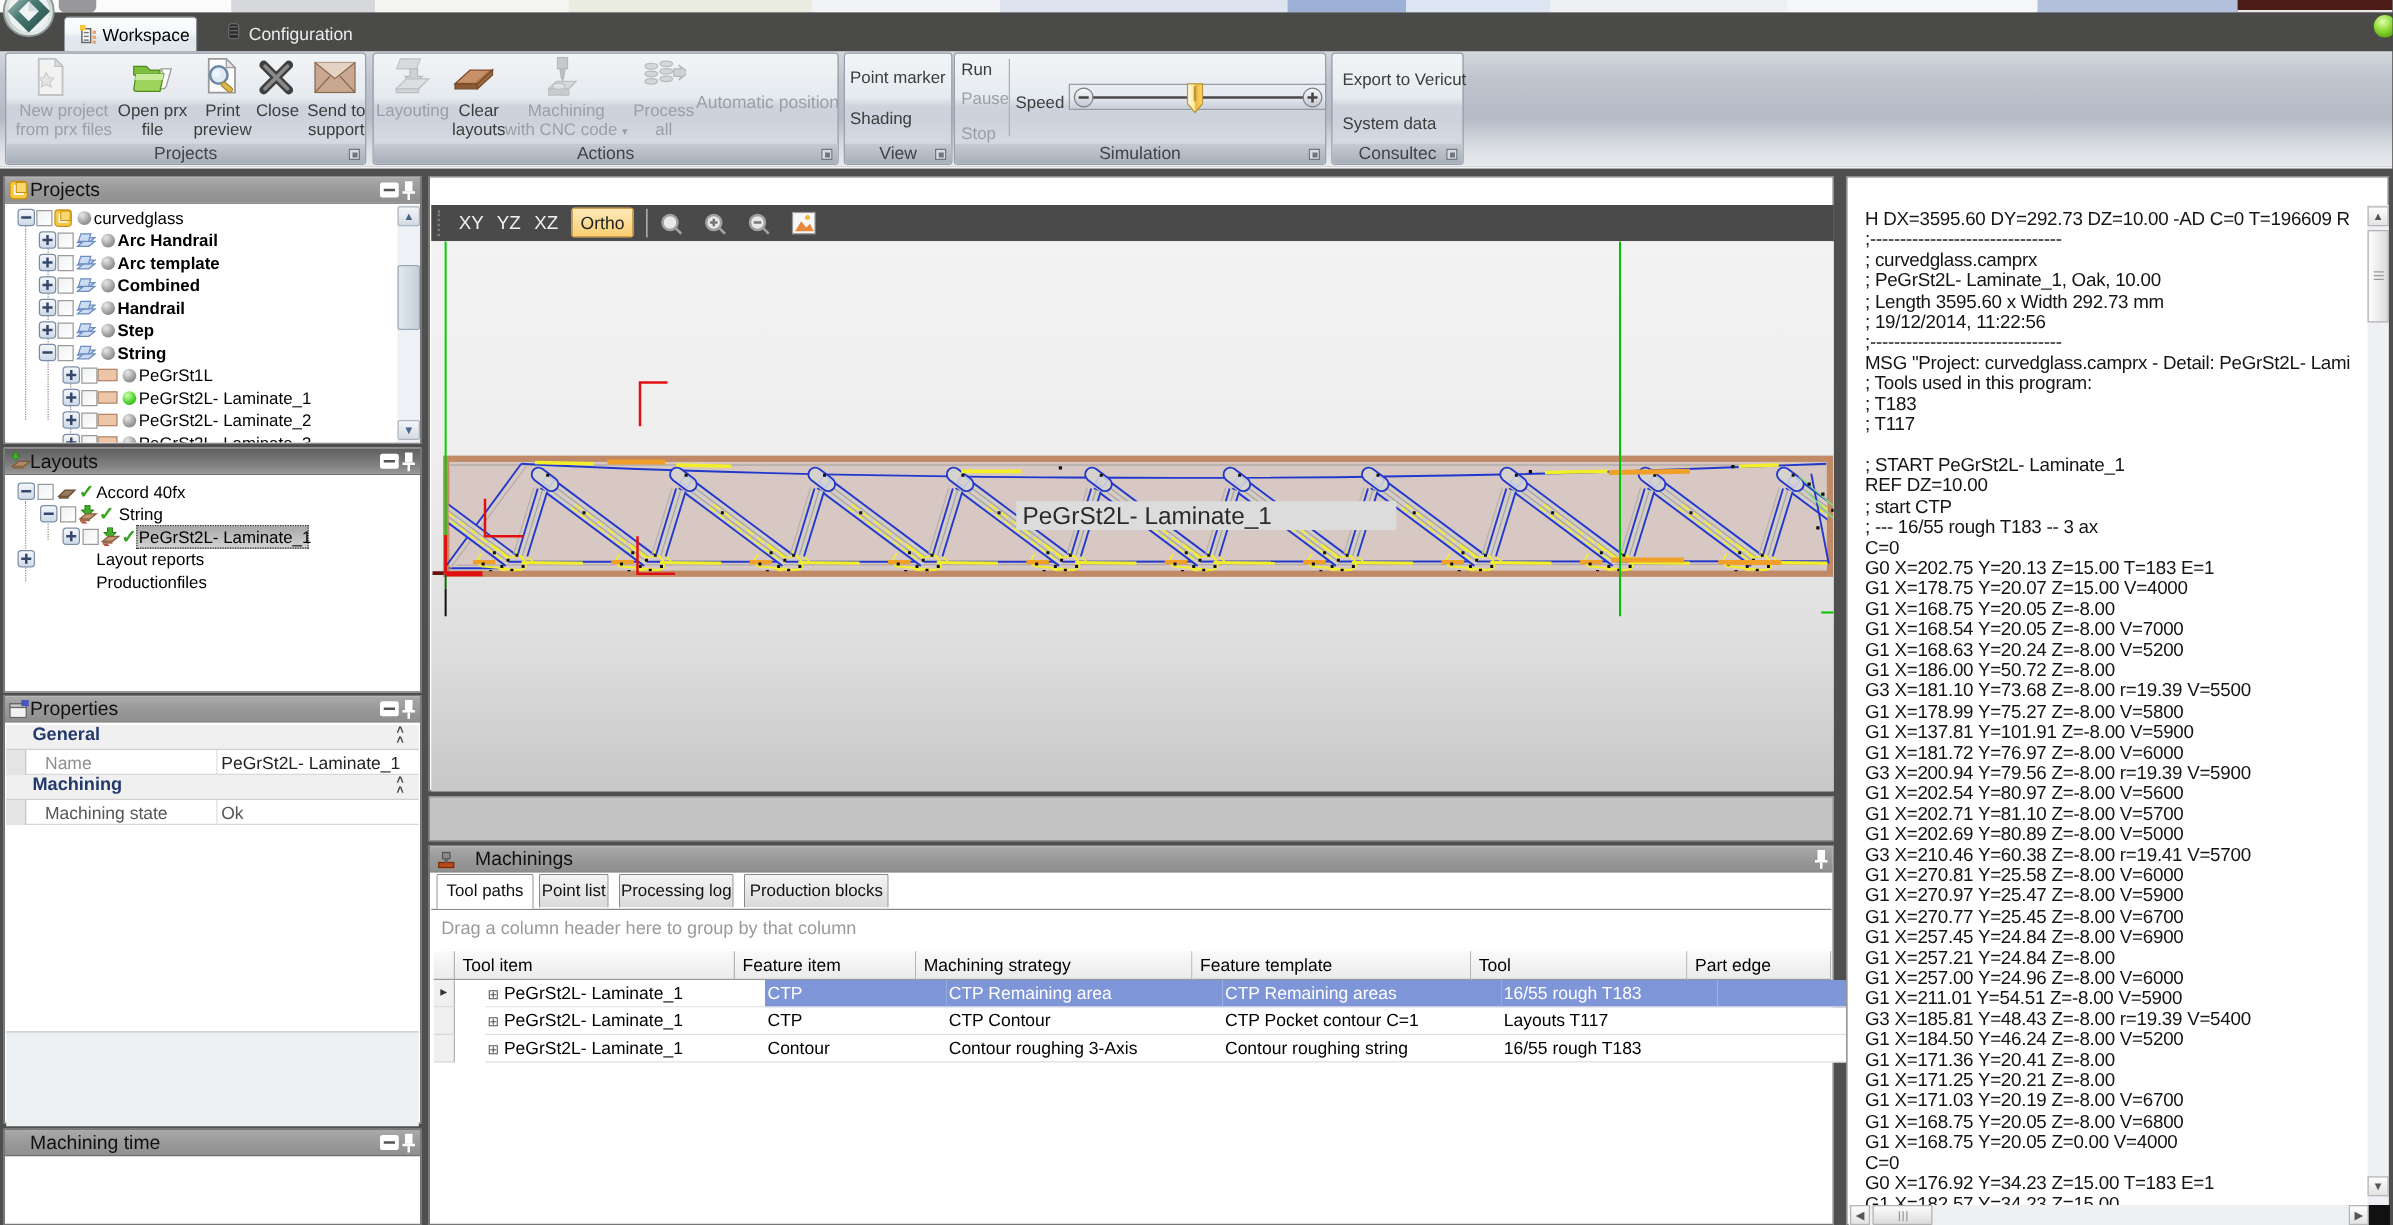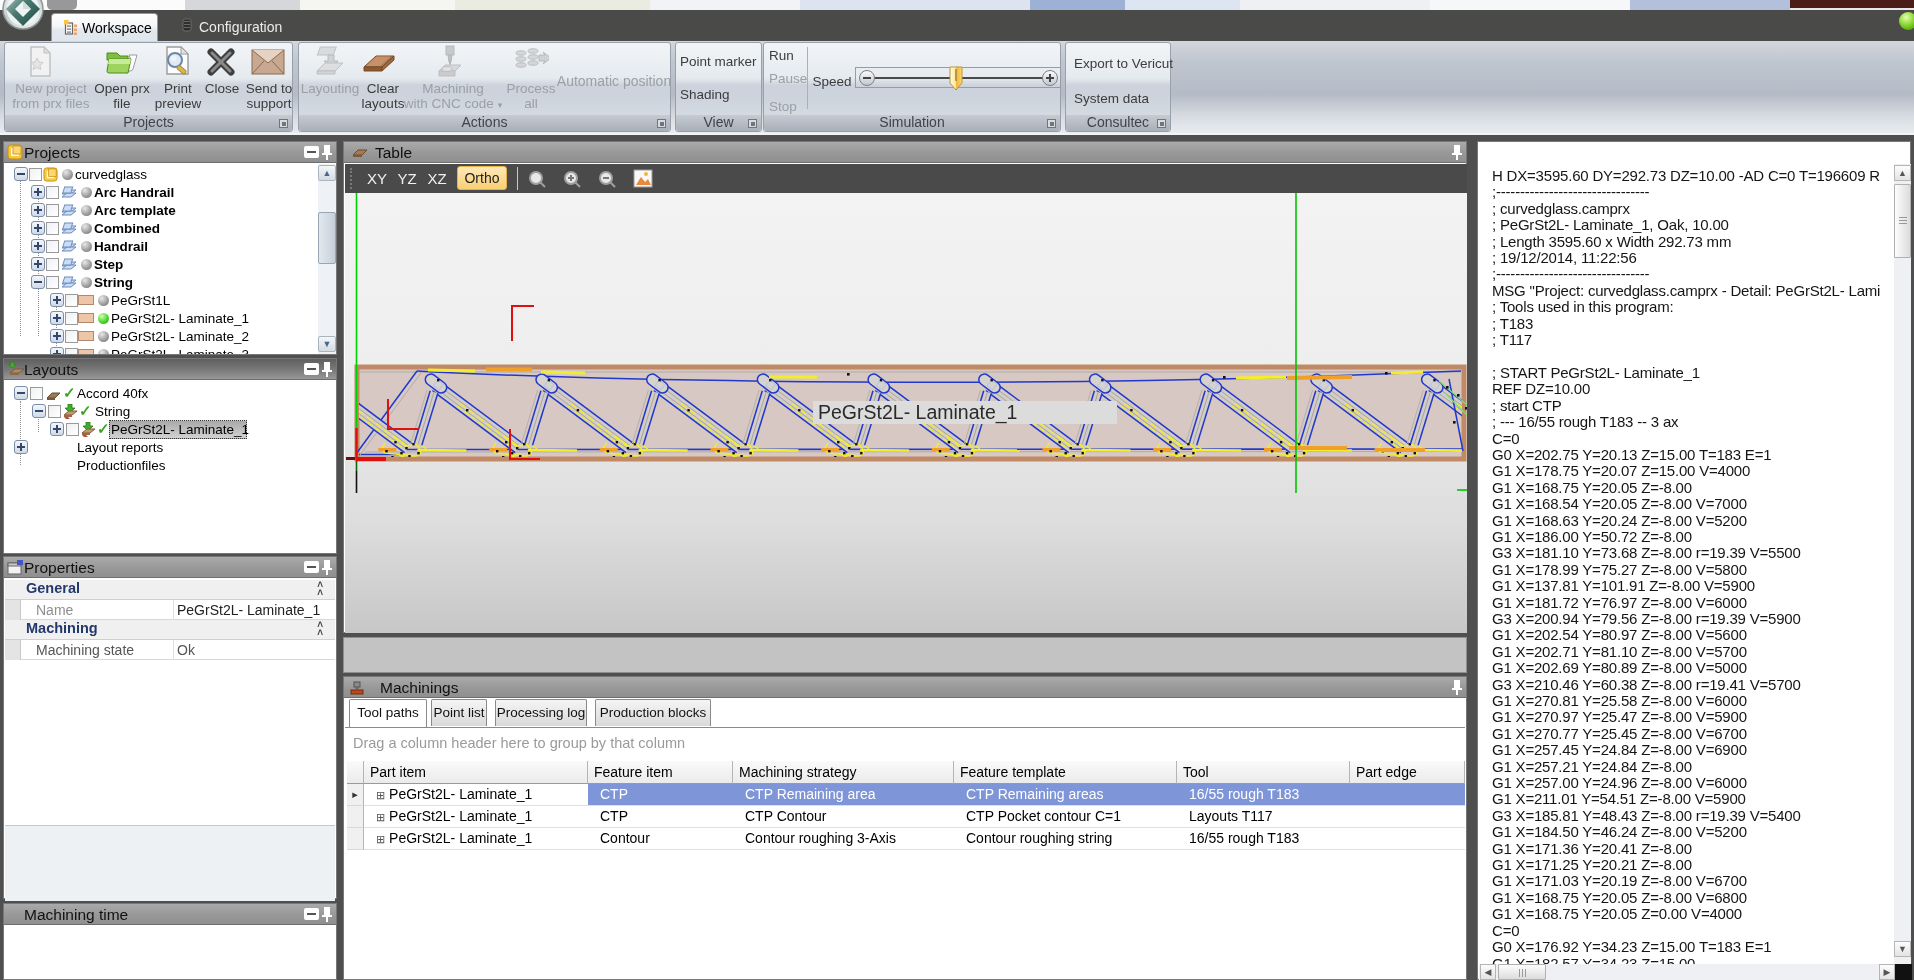--- a/index.html
+++ b/index.html
@@ -53,21 +53,21 @@
 
 .phead{position:absolute;background:#f0f0f0;border-bottom:1px solid #d0d0d0;color:#23386b;font-weight:bold;font-size:14.5px;}
 .prow-lbl{color:#8e8e8e;font-size:14px;}
 .prow-val{color:#222;font-size:14px;}
 
 .mtab{position:absolute;top:0;height:27px;white-space:nowrap;overflow:hidden;font-size:13.5px !important;border:1px solid #8a8a8a;border-bottom:none;border-radius:2px 2px 0 0;
  background:linear-gradient(180deg,#f5f5f5,#d9d9d9);font-size:14px;color:#111;text-align:center;}
 .mtab.active{background:#fff;height:28px;z-index:2;}
 .ghead{position:absolute;top:0;height:23px;background:linear-gradient(180deg,#fafafa,#ebebeb);
  border-right:1px solid #b5b5b5;border-bottom:1px solid #9a9a9a;font-size:14px;color:#000;line-height:22px;padding-left:6px;}
-.gcell{position:absolute;height:22px;font-size:14px;line-height:21px;padding-left:12px;white-space:nowrap;overflow:hidden;}
+.gcell{position:absolute;height:22px;font-size:14px;line-height:21px;padding-left:2px;white-space:nowrap;overflow:hidden;margin-left:24px;}
 
 #cnctext{font-size:15px;line-height:16.4px;letter-spacing:-0.2px;color:#151515;white-space:pre;}
 </style></head>
 <body>
 <div class="abs" id="topstrip">
     <div class="abs" style="left:0px;top:0;width:185px;height:10px;background:#fbfbfc;"></div>
     <div class="abs" style="left:185px;top:0;width:115px;height:10px;background:#d5d7da;"></div>
     <div class="abs" style="left:300px;top:0;width:155px;height:10px;background:#f5f6f2;"></div>
     <div class="abs" style="left:455px;top:0;width:195px;height:10px;background:#eaece1;"></div>
     <div class="abs" style="left:650px;top:0;width:150px;height:10px;background:#f2f3f6;"></div>
@@ -431,26 +431,20 @@
       </div>
       <div class="abs" style="left:0;top:246px;width:100%;height:76px;background:#eef1f4;border-top:1px solid #c8c8c8;"></div>
     </div>
   </div>
 <div class="abs panel" style="left:3px;top:903px;width:334px;height:77px;">
     <div class="ptitle"><span style="margin-left:20px;">Machining time</span><span class="pt-min" style="left:300px;"></span><span class="pin" style="left:318px;">
         <i></i>
       </span></div>
   </div>
 <div class="abs panel" style="left:343px;top:141px;width:1124px;height:492px;">
-    <div class="ptitle"><svg class="abs" style="left:7px;top:5px;" width="18" height="12" viewBox="0 0 18 12">
-        <path d="M2 8 l5 -5 h9 l-5 5 z" fill="#a87a54" stroke="#6a4a30"></path>
-        <path d="M2 8 h9 v2 h-9 z" fill="#7a5a3c"></path>
-      </svg><span style="margin-left:31px;">Table</span><span class="pin" style="left:1108px;">
-        <i></i>
-      </span></div>
     <div class="abs" style="left:1px;top:22px;width:1122px;height:29px;background:#4a4a4a;">
 <div class="abs" style="left:5px;top:4px;width:3px;height:21px;border-left:2px dotted #7a7a7a;"></div>
 <div class="abs" style="left:19px;top:4px;width:26px;height:21px;color:#f0f0f0;font-size:15px;text-align:center;line-height:21px;">XY</div>
 <div class="abs" style="left:49px;top:4px;width:26px;height:21px;color:#f0f0f0;font-size:15px;text-align:center;line-height:21px;">YZ</div>
 <div class="abs" style="left:79px;top:4px;width:26px;height:21px;color:#f0f0f0;font-size:15px;text-align:center;line-height:21px;">XZ</div>
 <div class="abs" style="left:112px;top:2px;width:50px;height:24px;background:linear-gradient(180deg,#fde9b8,#f9cf72);border:1px solid #e8b24a;border-radius:3px;color:#222;font-size:14px;text-align:center;line-height:23px;">Ortho</div>
 <div class="abs" style="left:172px;top:3px;width:1px;height:23px;background:#c8c8c8;"></div>
 <svg class="abs" style="left:183px;top:6px;" width="18" height="18">
         <circle cx="8" cy="8" r="6" fill="#e8e8e8" stroke="#a0a0a0" stroke-width="2"></circle>
         <line x1="12" y1="12" x2="17" y2="17" stroke="#a0a0a0" stroke-width="2"></line>
@@ -595,21 +589,21 @@
       </svg><span style="margin-left:36px;">Machinings</span><span class="pin" style="left:1108px;">
         <i></i>
       </span></div>
     <div class="abs" style="left:1px;top:22px;right:1px;bottom:1px;background:#fff;">
       <div class="mtab active" style="left:4px;width:78px;line-height:26px;">Tool paths</div>
       <div class="mtab" style="left:86px;width:56px;line-height:26px;">Point list</div>
       <div class="mtab" style="left:150px;width:92px;line-height:26px;">Processing log</div>
       <div class="mtab" style="left:250px;width:116px;line-height:26px;">Production blocks</div>
       <div class="abs" style="left:0;top:28px;width:100%;height:1px;background:#8a8a8a;"></div>
       <div class="abs" style="left:8px;top:36px;color:#9a9a9a;font-size:14.5px;">Drag a column header here to group by that column</div>
-      <div class="ghead" style="left:19px;width:224px;top:62px;">Part item</div>
+      <div class="ghead" style="left:19px;width:224px;top:62px;">Tool item</div>
       <div class="ghead" style="left:243px;width:145px;top:62px;">Feature item</div>
       <div class="ghead" style="left:388px;width:221px;top:62px;">Machining strategy</div>
       <div class="ghead" style="left:609px;width:223px;top:62px;">Feature template</div>
       <div class="ghead" style="left:832px;width:173px;top:62px;">Tool</div>
       <div class="ghead" style="left:1005px;width:115px;top:62px;">Part edge</div>
       <div class="ghead" style="left:2px;width:17px;top:62px;"></div>
       <div class="abs" style="left:2px;top:85px;width:17px;height:22px;background:#f0f0f0;border-right:1px solid #b5b5b5;border-bottom:1px solid #d8d8d8;text-align:center;font-size:11px;color:#333;line-height:20px;">▸</div>
       <div class="gcell" style="left:19px;top:85px;width:224px;background:#fff;color:#000;border-bottom:1px solid #e0e0e0;"><span style="font-size:11px;color:#555;">⊞</span> PeGrSt2L- Laminate_1</div>
       <div class="gcell" style="left:243px;top:85px;width:145px;background:#7e95d8;color:#fff;border-bottom:1px solid #e0e0e0;">CTP</div>
       <div class="gcell" style="left:388px;top:85px;width:221px;background:#7e95d8;color:#fff;border-bottom:1px solid #e0e0e0;">CTP Remaining area</div>

